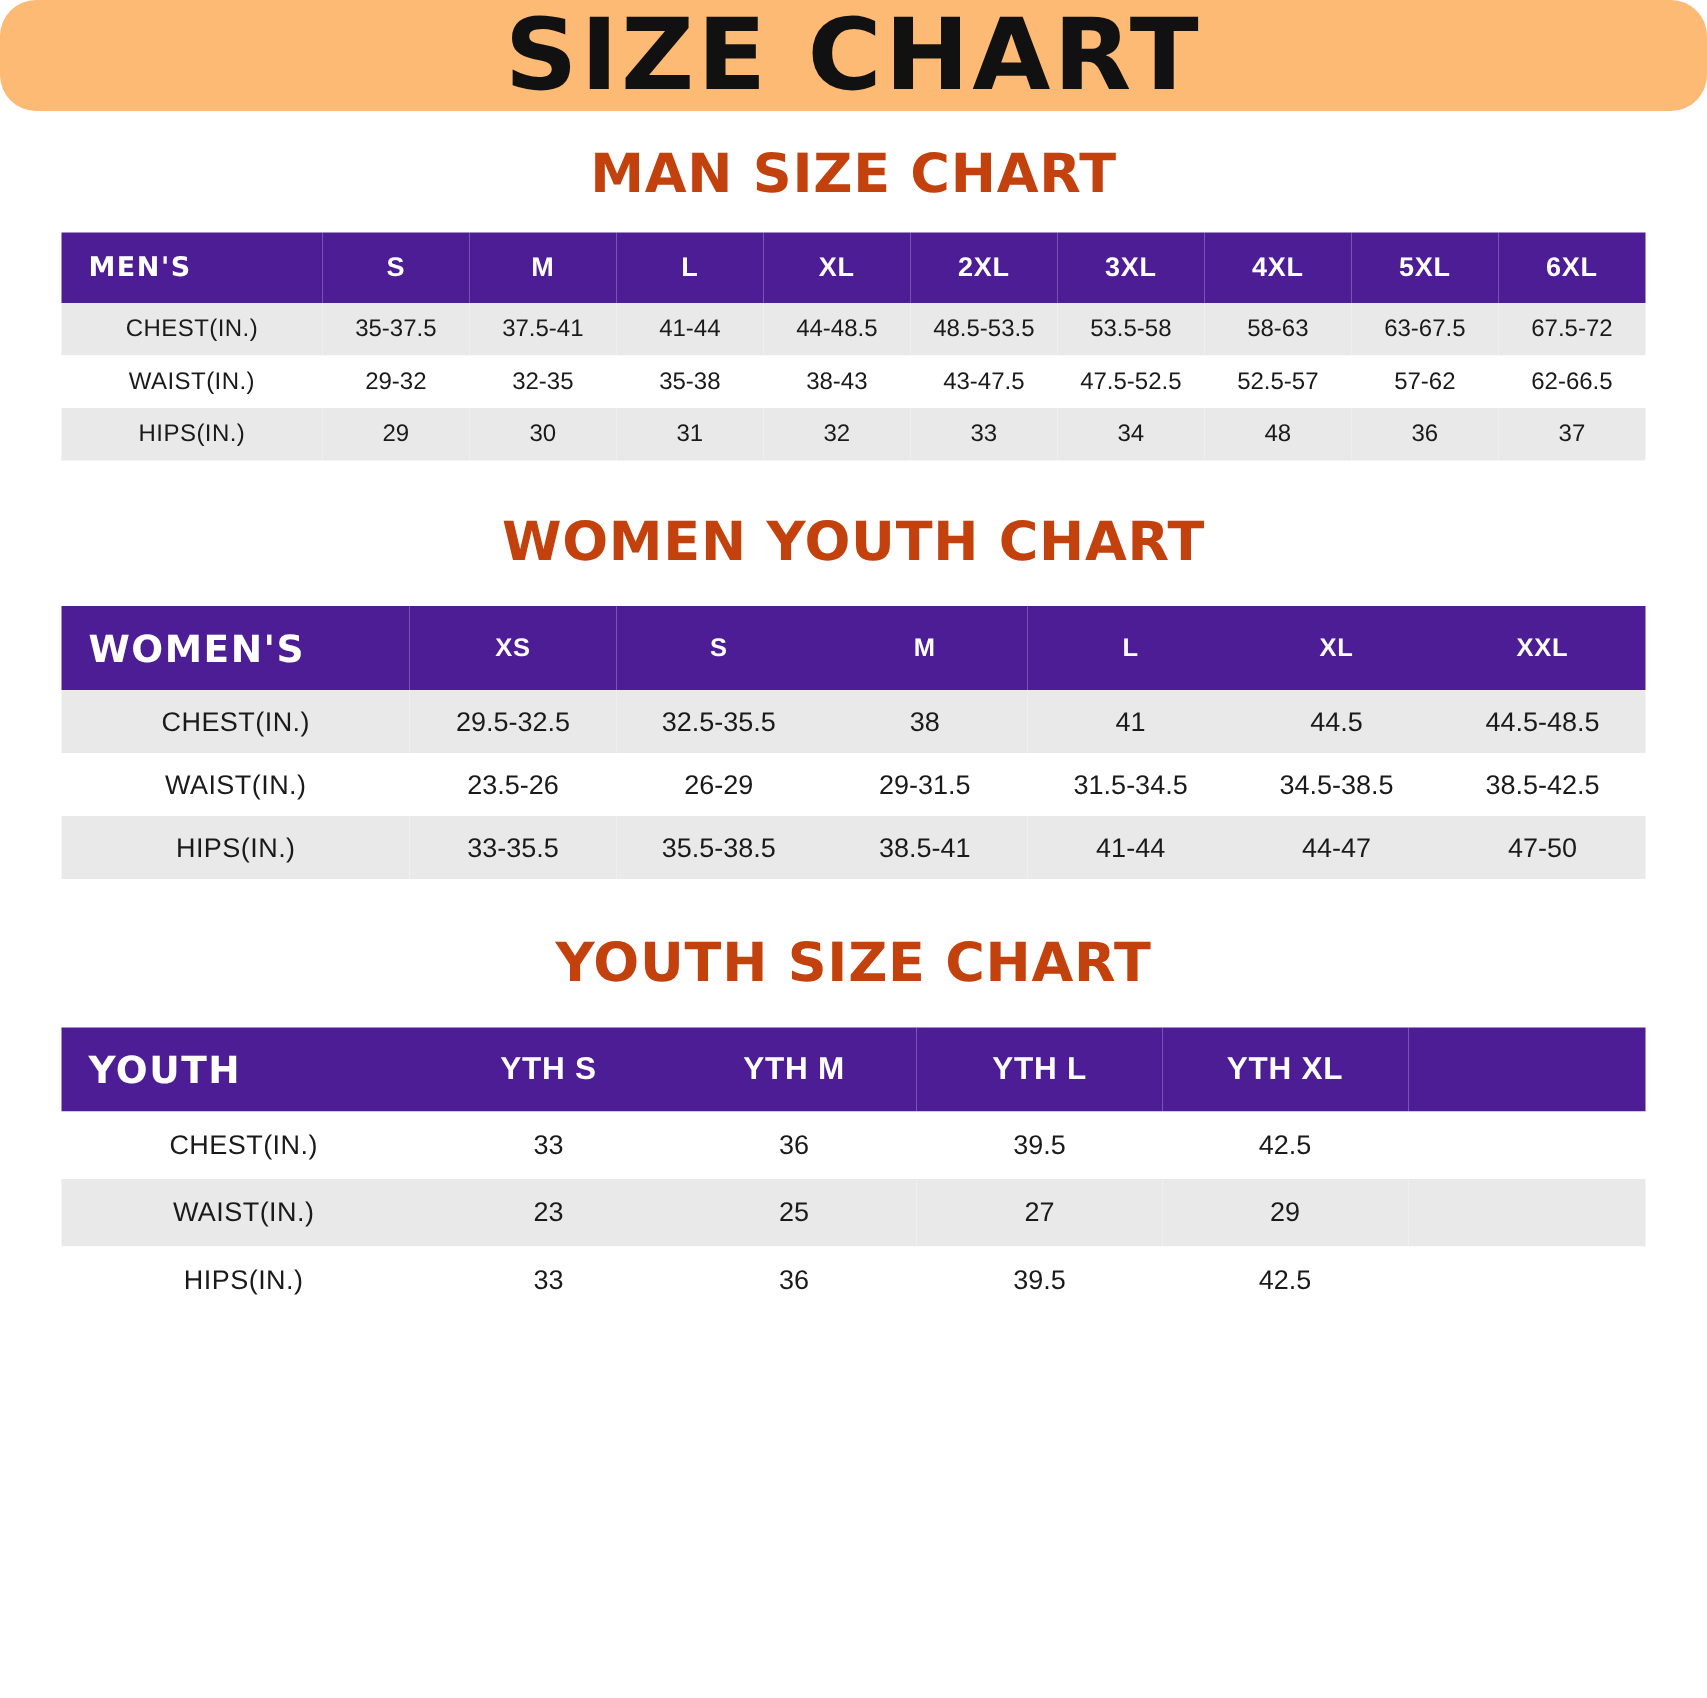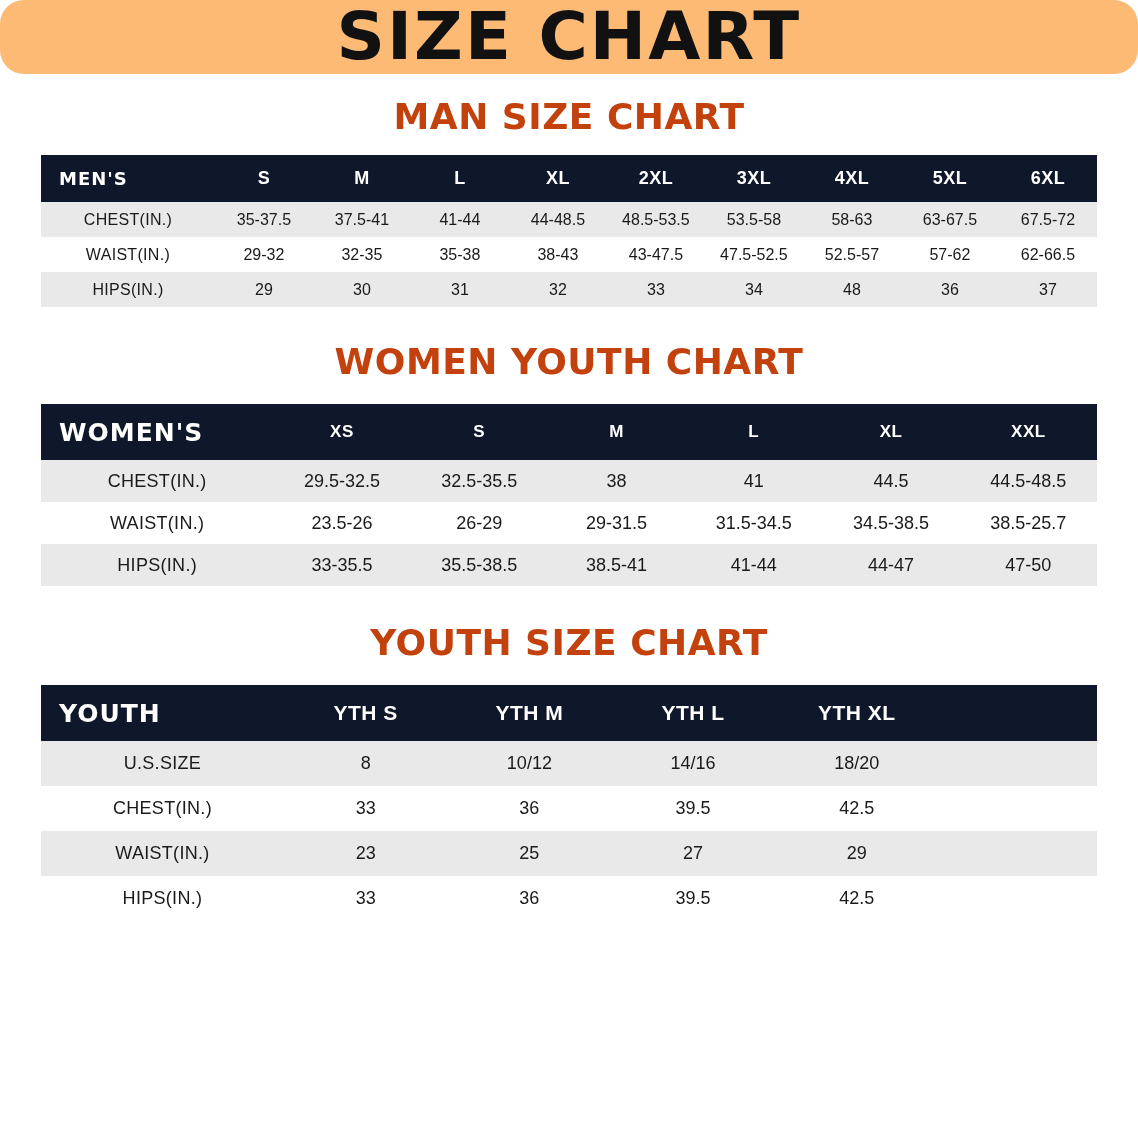--- a/index.html
+++ b/index.html
@@ -66,21 +66,21 @@
   table.sizechart td {
     text-align: center;
     font-family: "Liberation Sans", sans-serif;
     color: #1a1a1a;
     font-size: 16px;
     padding: 0;
     white-space: nowrap;
   }
   
   table.sizechart thead tr {
-    background: #0f172a;
+    background: #4c1d95;
   }
   table.sizechart thead th {
     color: #ffffff;
     height: 47px;
     font-size: 19px;
     font-weight: bold;
     letter-spacing: 0.5px;
   }
   table.sizechart thead th.rowlabel {
     text-align: left;
@@ -245,21 +245,21 @@
           <td>44.5</td>
           <td>44.5-48.5</td>
         </tr>
         <tr class="band-b">
           <td class="rowlabel">WAIST(IN.)</td>
           <td>23.5-26</td>
           <td>26-29</td>
           <td>29-31.5</td>
           <td>31.5-34.5</td>
           <td>34.5-38.5</td>
-          <td>38.5-25.7</td>
+          <td>38.5-42.5</td>
         </tr>
         <tr class="band-a">
           <td class="rowlabel">HIPS(IN.)</td>
           <td>33-35.5</td>
           <td>35.5-38.5</td>
           <td>38.5-41</td>
           <td>41-44</td>
           <td>44-47</td>
           <td>47-50</td>
         </tr>
@@ -282,28 +282,20 @@
         <tr>
           <th class="rowlabel">YOUTH</th>
           <th>YTH S</th>
           <th>YTH M</th>
           <th>YTH L</th>
           <th>YTH XL</th>
           <th></th>
         </tr>
       </thead>
       <tbody>
-        <tr class="band-a">
-          <td class="rowlabel">U.S.SIZE</td>
-          <td>8</td>
-          <td>10/12</td>
-          <td>14/16</td>
-          <td>18/20</td>
-          <td></td>
-        </tr>
         <tr class="band-b">
           <td class="rowlabel">CHEST(IN.)</td>
           <td>33</td>
           <td>36</td>
           <td>39.5</td>
           <td>42.5</td>
           <td></td>
         </tr>
         <tr class="band-a">
           <td class="rowlabel">WAIST(IN.)</td>

